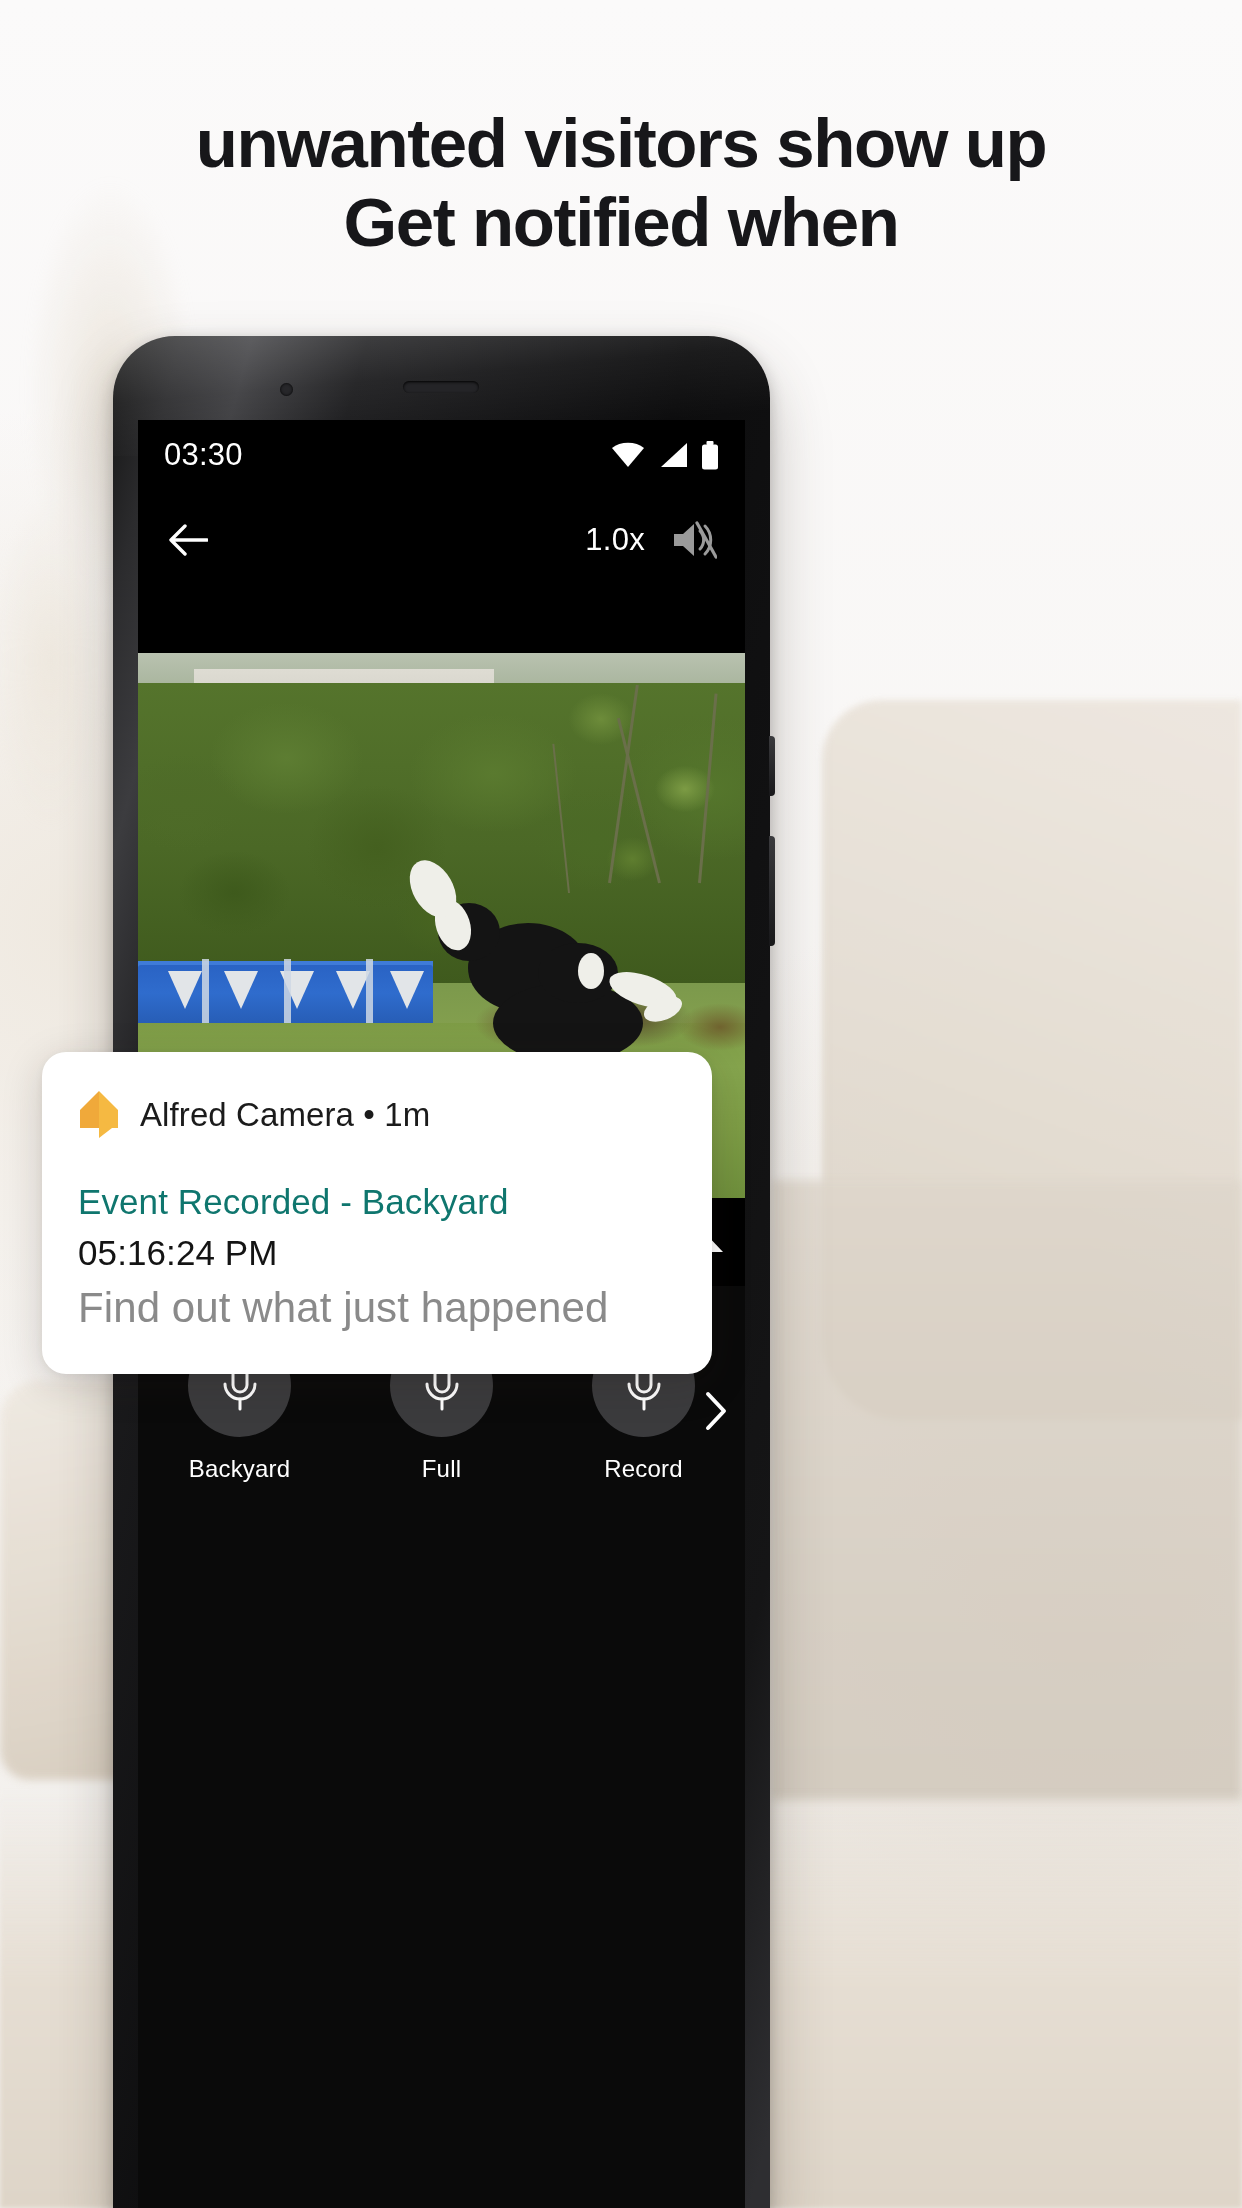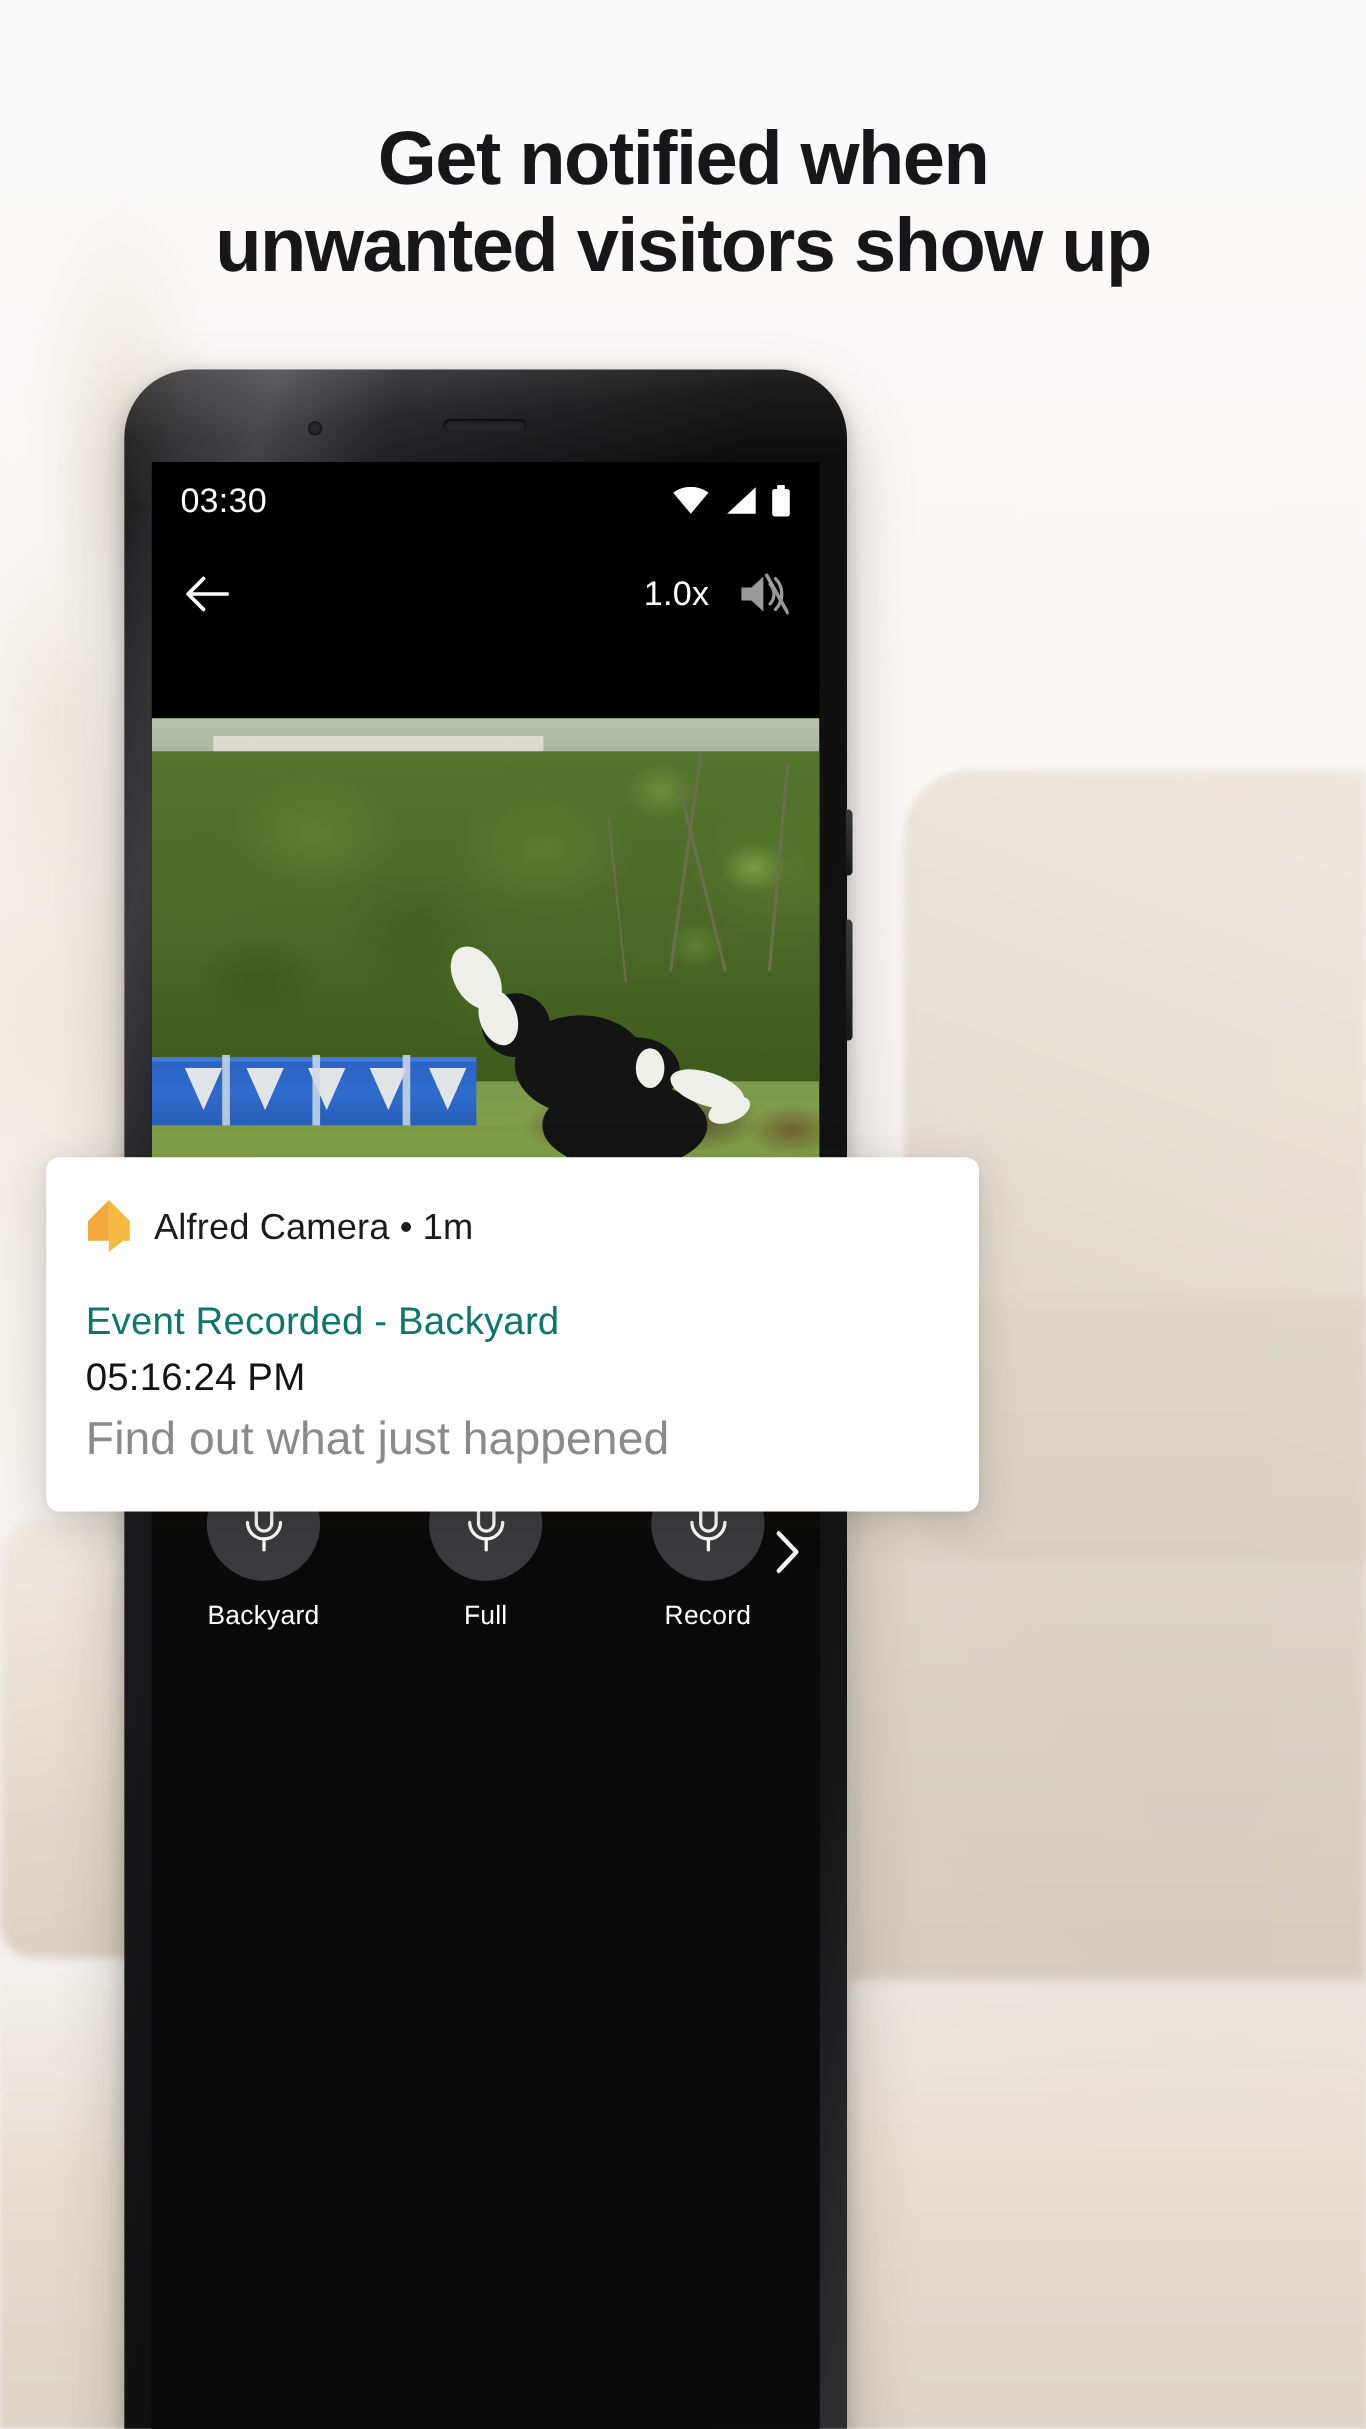--- a/index.html
+++ b/index.html
@@ -362,22 +362,22 @@
     right: 16px;
     top: 104px;
     width: 26px; height: 42px;
   }
 
   
   .notif {
     position: absolute;
     left: 42px;
     top: 1052px;
-    width: 848px;
-    border-radius: 12px;
+    width: 670px;
+    border-radius: 24px;
     background: #fff;
     box-shadow: 0 10px 40px rgba(40,30,20,.18), 0 2px 8px rgba(0,0,0,.06);
     padding: 38px 36px 42px 36px;
     z-index: 20;
   }
   .notif-head {
     display: flex;
     align-items: center;
     gap: 20px;
     margin-bottom: 42px;
@@ -411,22 +411,22 @@
 
 <div class="bg">
   <div class="bg-pampas"></div>
   <div class="bg-couch"></div>
   <div class="bg-couch2"></div>
   <div class="bg-pot"></div>
   <div class="bg-floor"></div>
 </div>
 
 <h1 class="headline">
+  <span class="ln">unwanted visitors show up</span>
   <span class="ln">Get notified when</span>
-  <span class="ln">unwanted visitors show up</span>
 </h1>
 
 <div class="phone">
   <div class="phone-gloss"></div>
   <div class="phone-btn-a"></div>
   <div class="phone-btn-b"></div>
   <div class="notch-cam"></div>
   <div class="notch-speaker"></div>
 
   <div class="screen">

